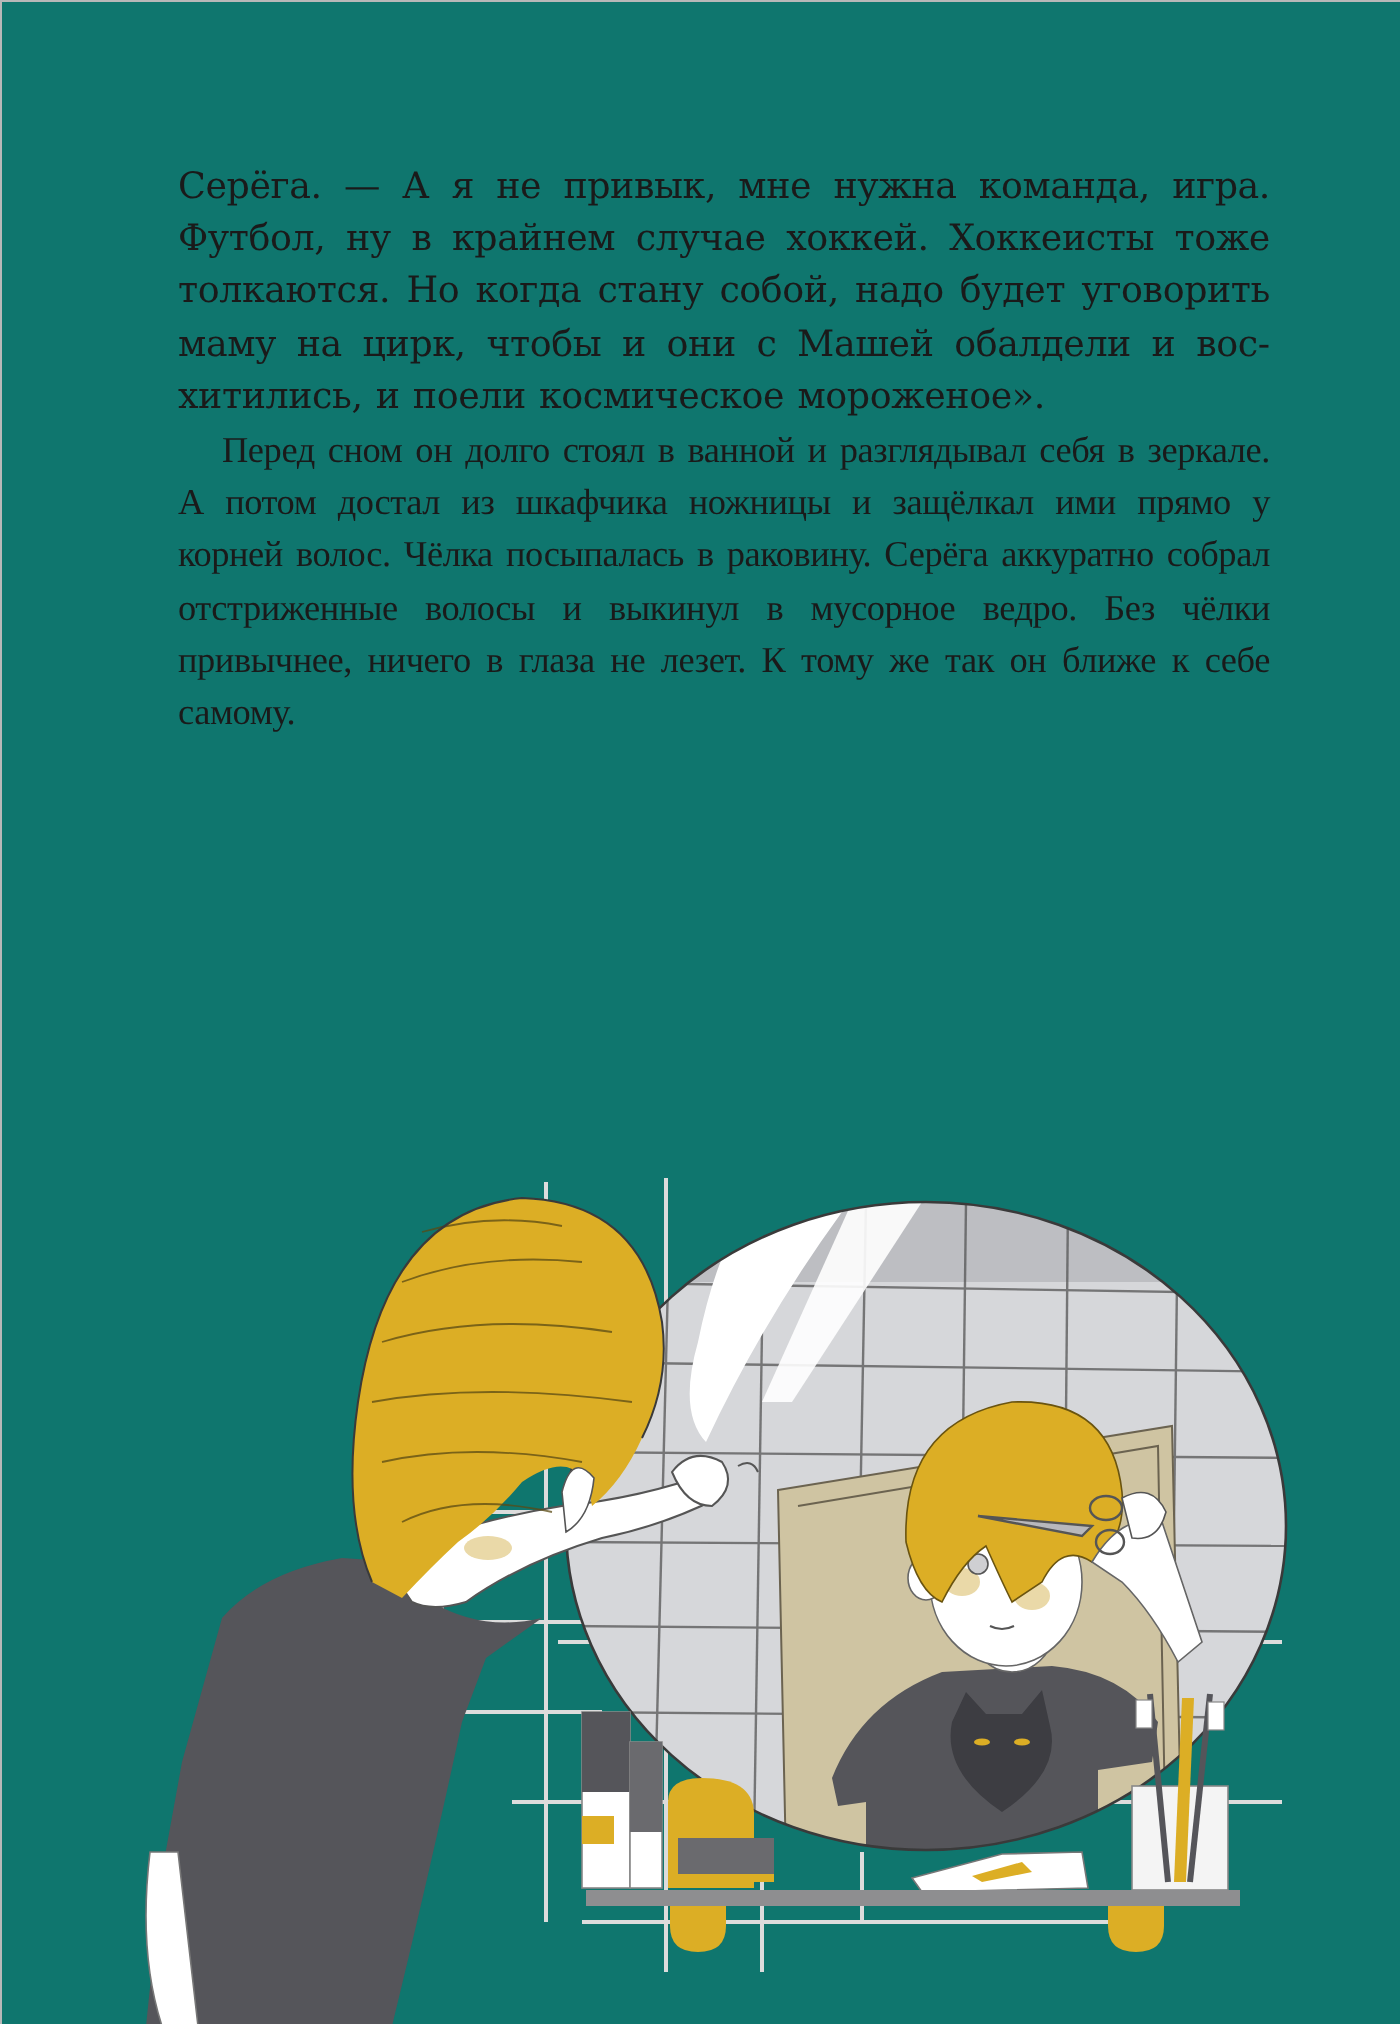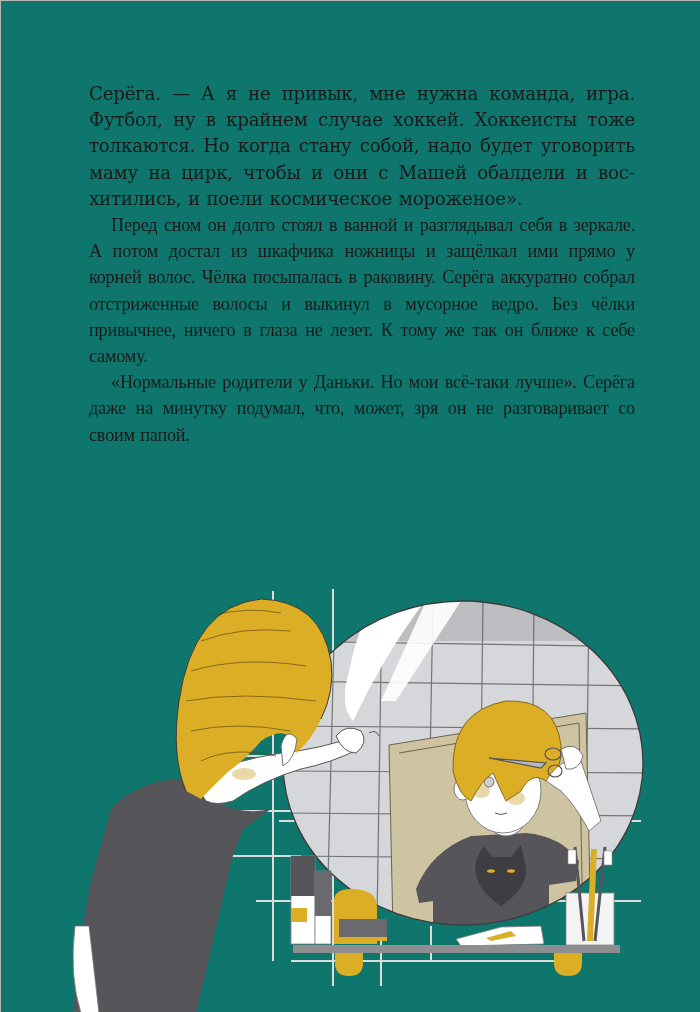--- a/index.html
+++ b/index.html
@@ -23,21 +23,20 @@
     .illustration svg { display: block; }
   </style>
 </head>
 <body>
 
 <div class="page">
 
   <div class="text-block">
     <p>Серёга. — А я не привык, мне нужна команда, игра. Футбол, ну в крайнем случае хоккей. Хоккеисты тоже толкаются. Но когда стану собой, надо будет уговорить маму на цирк, чтобы и они с Машей обалдели и вос­хитились, и поели космическое мороженое».</p>
     <p class="indent">Перед сном он долго стоял в ванной и разглядывал себя в зеркале. А потом достал из шкафчика ножницы и защёлкал ими прямо у корней волос. Чёлка посыпа­лась в раковину. Серёга аккуратно собрал отстрижен­ные волосы и выкинул в мусорное ведро. Без чёлки привычнее, ничего в глаза не лезет. К тому же так он ближе к себе самому.</p>
-    <p class="indent">«Нормальные родители у Даньки. Но мои всё-таки лучше». Серёга даже на минутку подумал, что, может, зря он не разговаривает со своим папой.</p>
   </div>
 
   <div class="illustration">
     <svg width="700" height="434" viewBox="0 578 700 434" xmlns="http://www.w3.org/2000/svg">
       <defs>
         <clipPath id="mirrorClip">
           <ellipse cx="462" cy="762" rx="180" ry="162"></ellipse>
         </clipPath>
       </defs>
 

